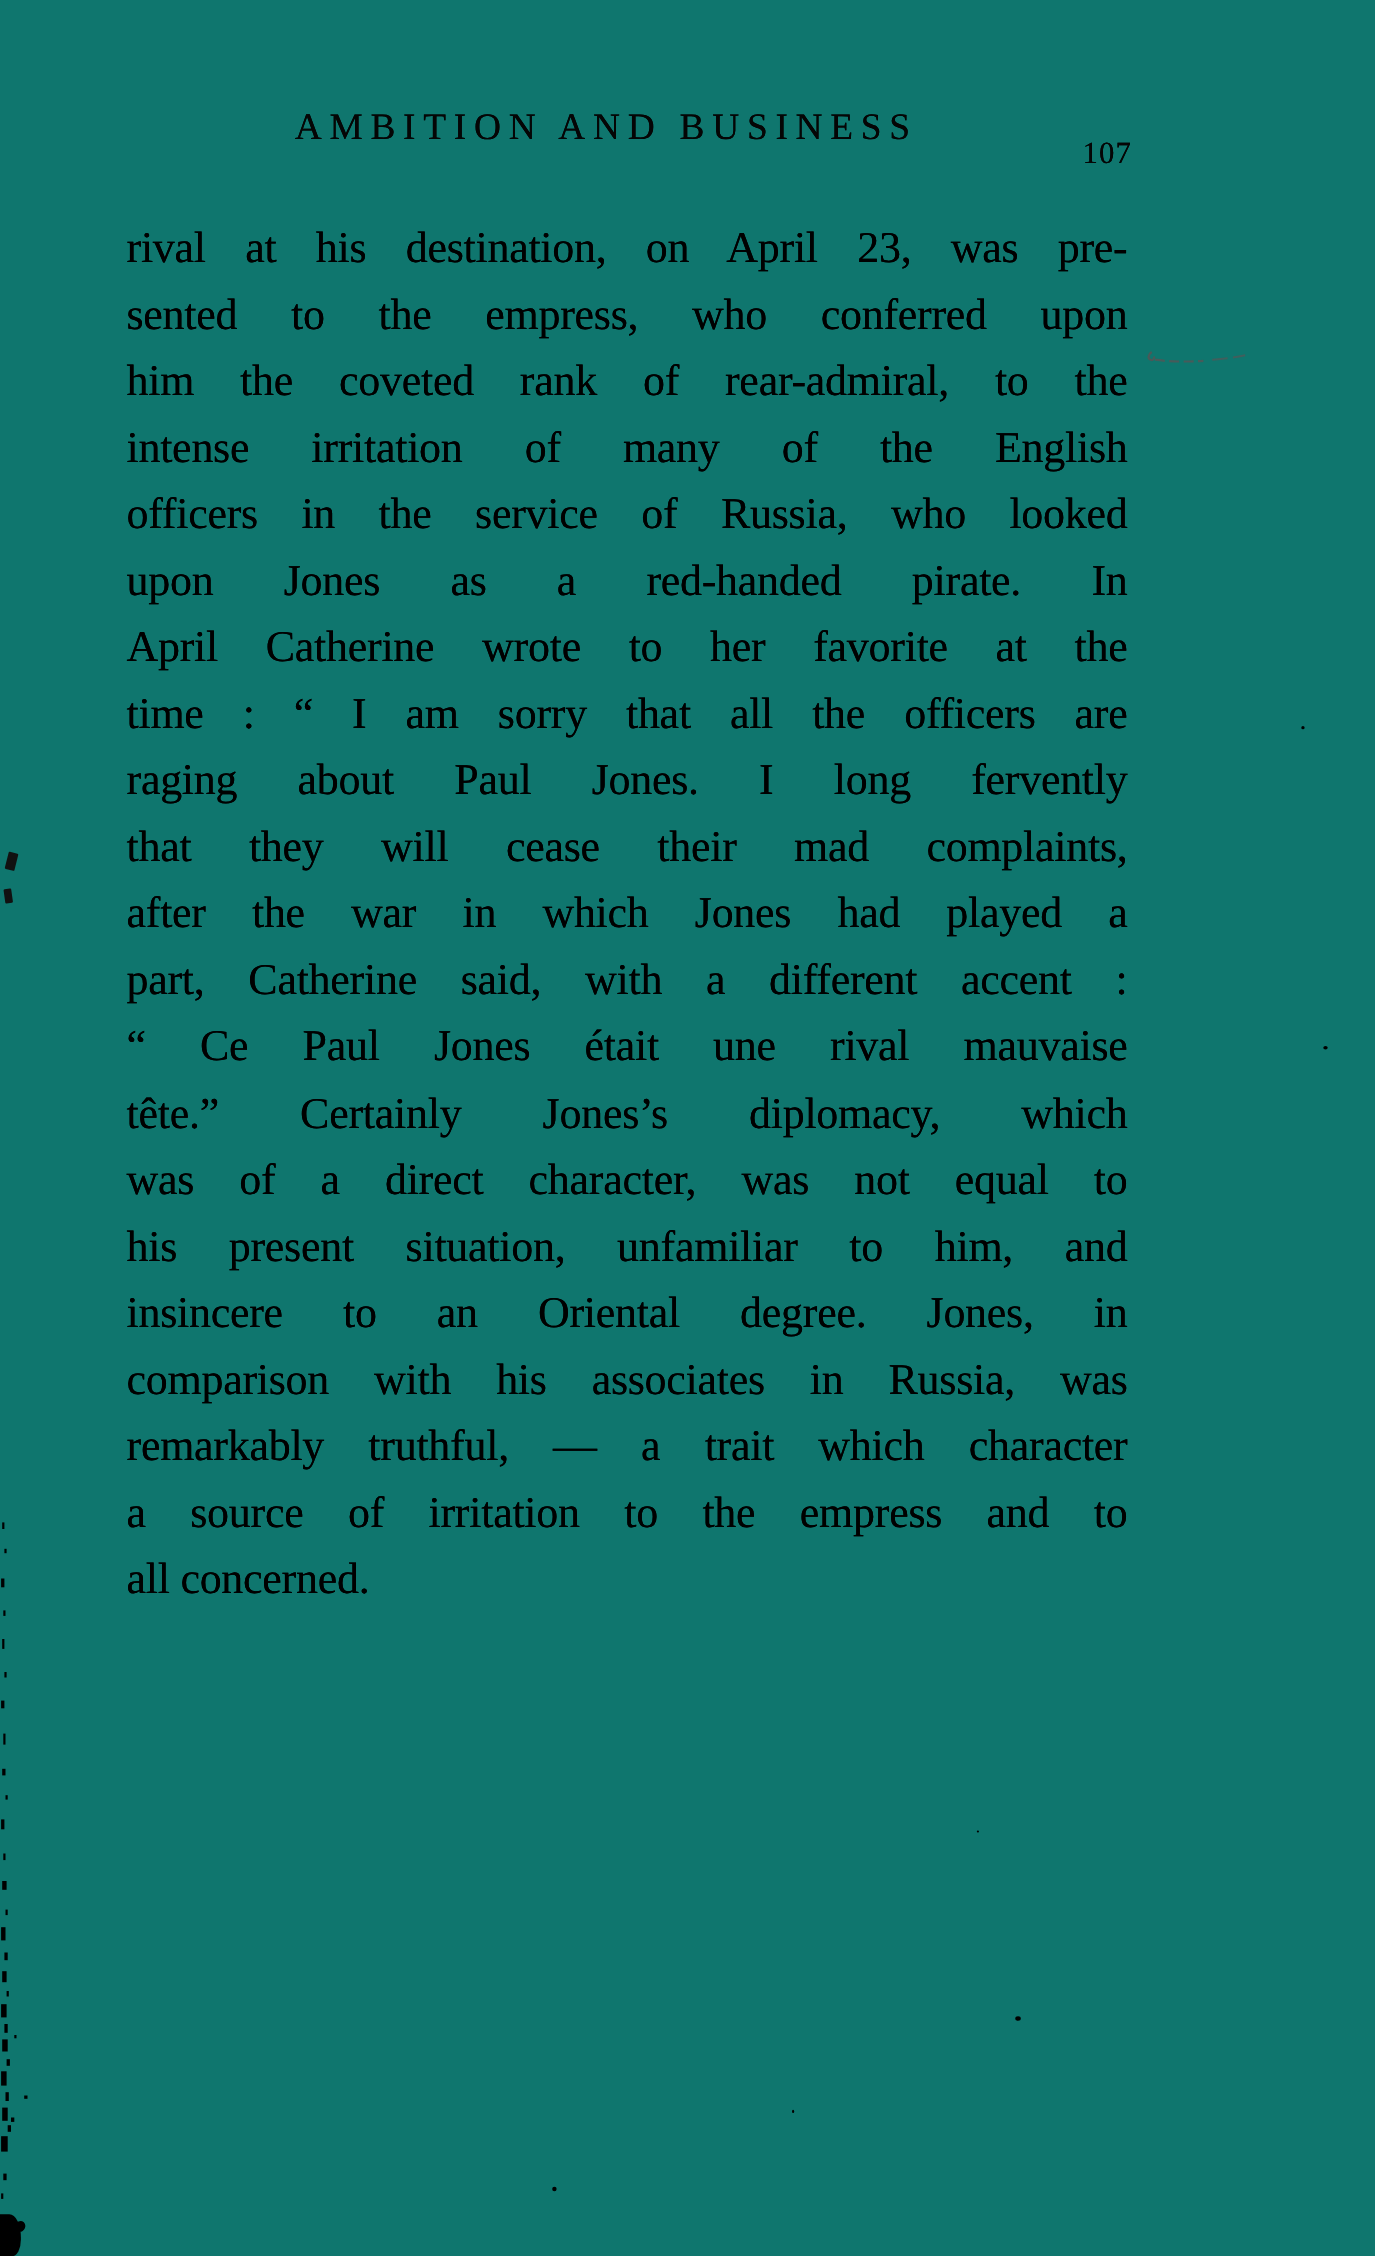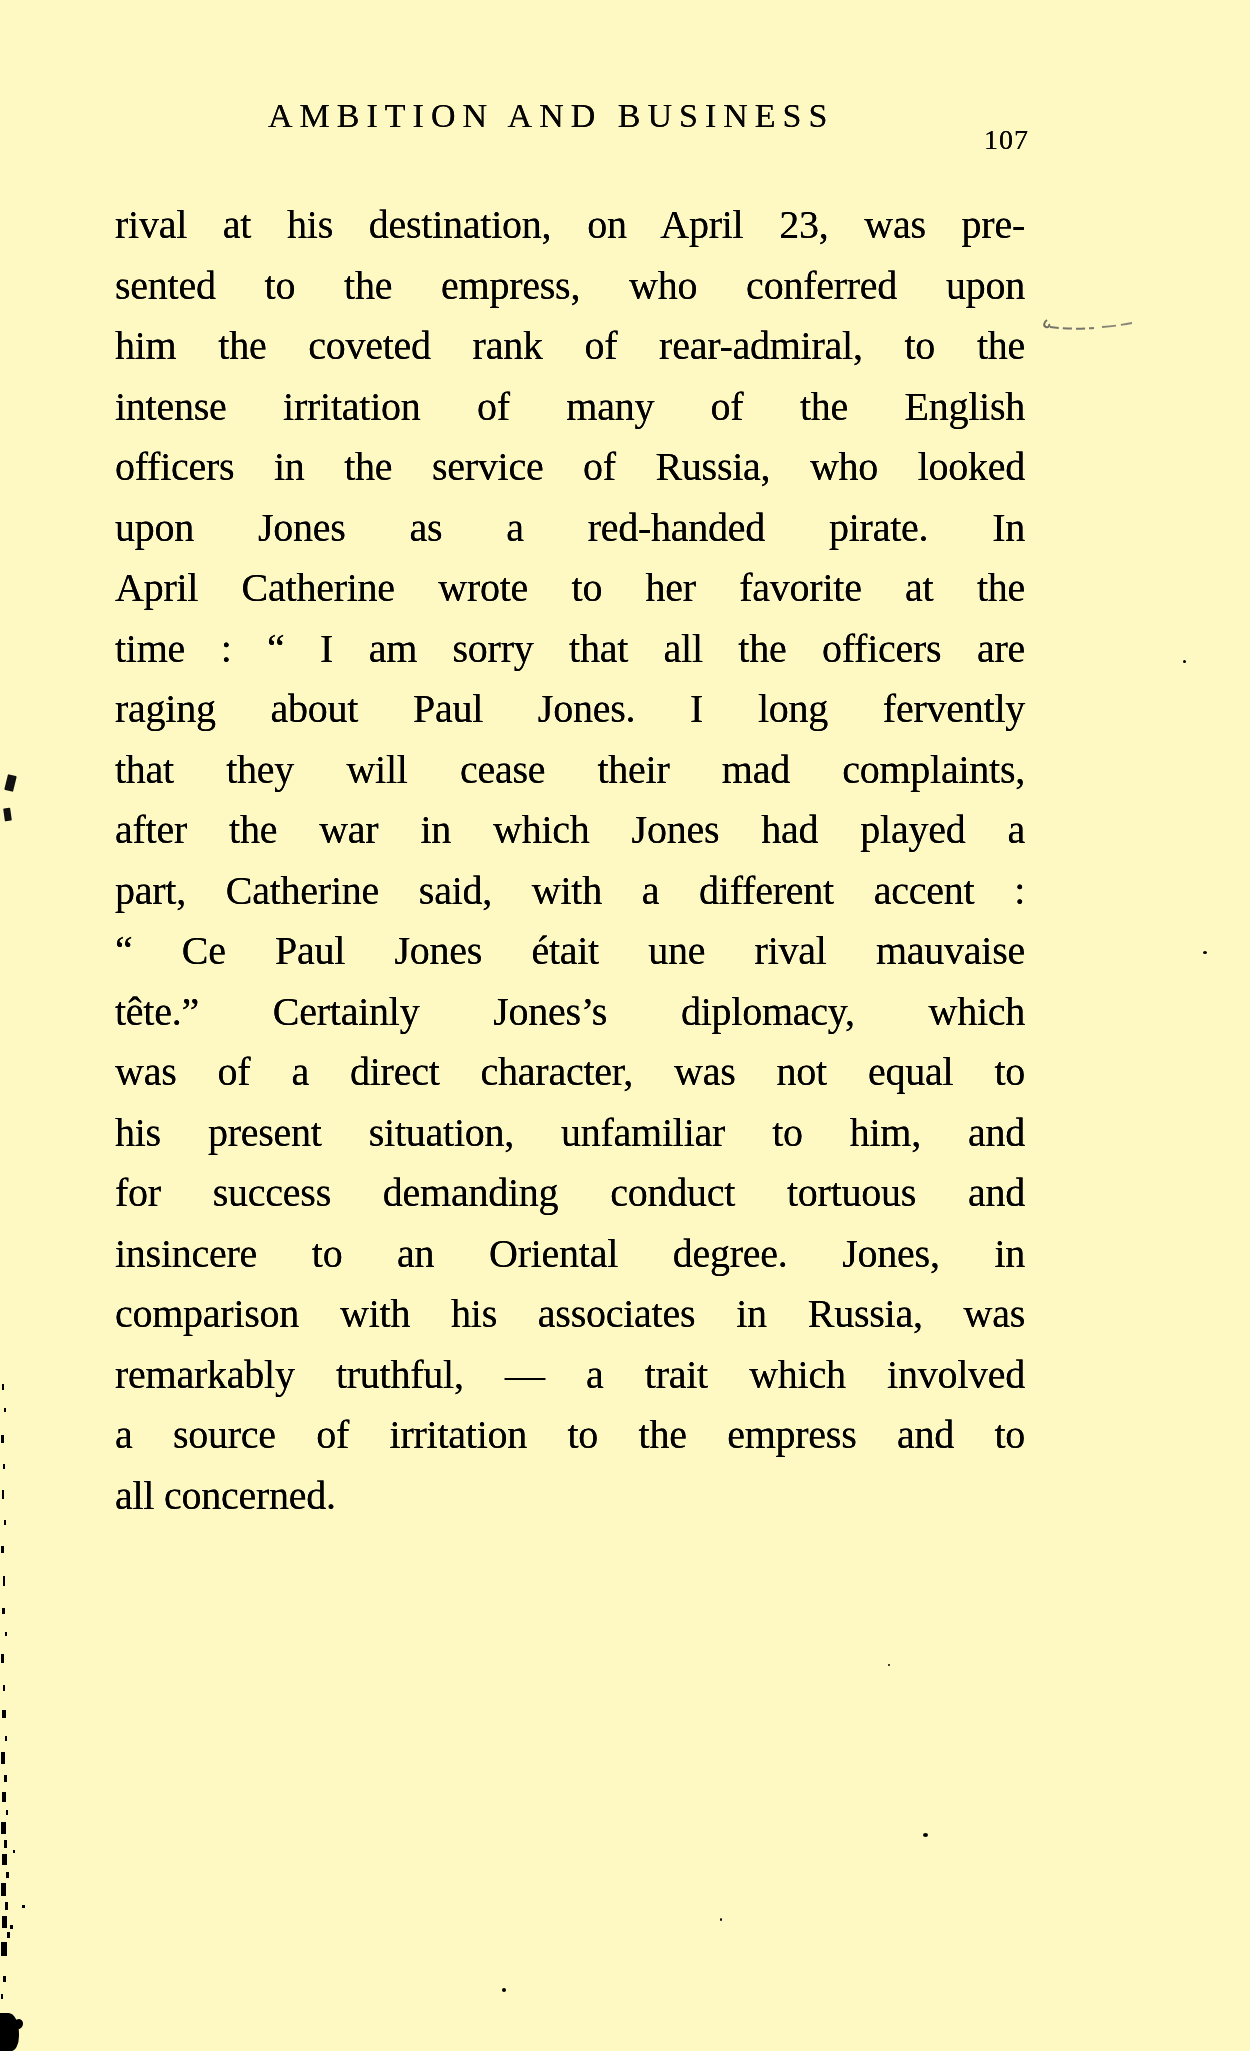--- a/index.html
+++ b/index.html
@@ -2,21 +2,21 @@
 <html><head>
 <meta charset="utf-8">
 <style>
   html,body{margin:0;padding:0;}
   body{
     width:1250px;height:2051px;position:relative;overflow:hidden;
     background:#ffffff;
     font-family:"Liberation Serif","DejaVu Serif",serif;
     color:#000;
   }
-  .page{position:absolute;inset:0;background:#fef9c3;}
+  .page{position:absolute;inset:0;background:#0f766e;}
 
   
   .running-head{
     position:absolute;top:96px;left:268px;width:660px;
     font-size:34px;line-height:39px;letter-spacing:7px;
     color:#050505;white-space:nowrap;
     text-shadow:0 0 .5px #000;
   }
   .folio{
     position:absolute;top:88px;left:984px;
@@ -83,24 +83,23 @@
     <div class="line">April Catherine wrote to her favorite at the</div>
     <div class="line">time : “ I am sorry that all the officers are</div>
     <div class="line">raging about Paul Jones.  I long fervently</div>
     <div class="line">that they will cease their mad complaints,</div>
     <div class="line">after the war in which Jones had played a</div>
     <div class="line">part, Catherine said, with a different accent :</div>
     <div class="line">“ Ce Paul Jones était une rival mauvaise</div>
     <div class="line">tête.”  Certainly Jones’s diplomacy, which</div>
     <div class="line">was of a direct character, was not equal to</div>
     <div class="line">his present situation, unfamiliar to him, and</div>
-    <div class="line">for success demanding conduct tortuous and</div>
     <div class="line">insincere to an Oriental degree.  Jones, in</div>
     <div class="line">comparison with his associates in Russia, was</div>
-    <div class="line">remarkably truthful, — a trait which involved</div>
+    <div class="line">remarkably truthful, — a trait which character</div>
     <div class="line">a source of irritation to the empress and to</div>
     <div class="line flush-left">all concerned.</div>
   </div>
 
   <svg class="pencil-mark" viewBox="0 0 104 26" aria-hidden="true">
     <path d="M7,6 C4,8 3,12 6,13 C8,14 10,12 9,10" fill="none" stroke="#555" stroke-width="2" opacity="0.85"></path>
     <path d="M10,13 C24,15 40,15 54,14" fill="none" stroke="#555" stroke-width="2" stroke-dasharray="9 4" opacity="0.8"></path>
     <path d="M62,13 C74,12 82,11 92,9" fill="none" stroke="#555" stroke-width="1.8" stroke-dasharray="14 5" opacity="0.7"></path>
   </svg>
 

